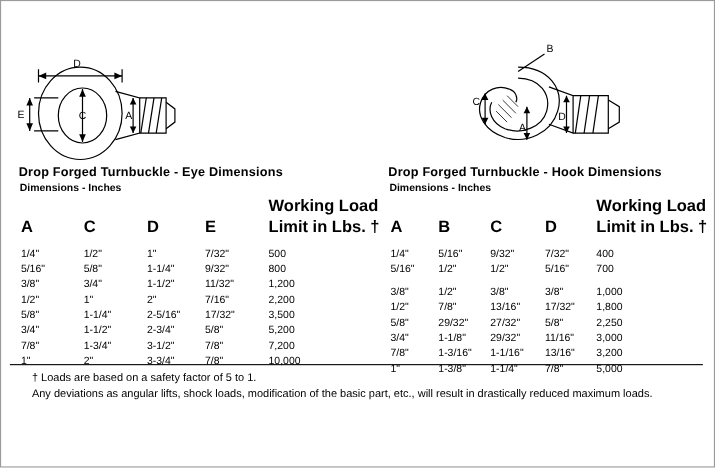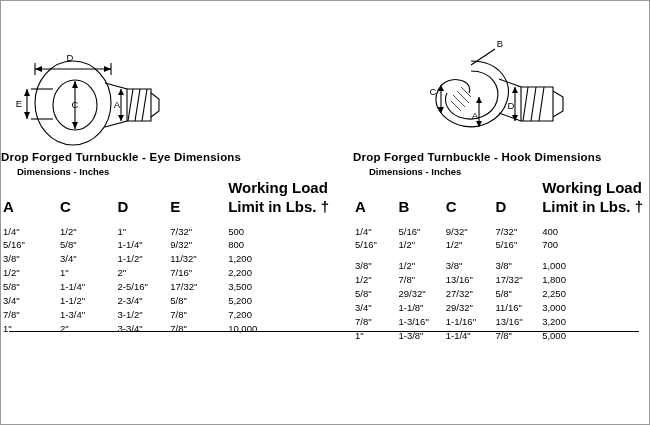--- a/index.html
+++ b/index.html
@@ -30,34 +30,34 @@
     width: 648px;
     height: 145px;
   }
   .diagram-svg { display: block; }
 
   
   .table-block {
     position: absolute;
     font-size: 9.5px;
   }
-  .eye-block  { left: 0;  top: 150px; width: 330px; }
+  .eye-block  { left: 16px;  top: 150px; width: 330px; }
   .hook-block { left: 352px; top: 150px; width: 292px; }
 
   .tbl-title {
     font-size: 11.5px;
     font-weight: bold;
     letter-spacing: 0.2px;
     margin: 0 0 3px 0;
     white-space: nowrap;
   }
   .tbl-sub {
     font-size: 9.5px;
     font-weight: bold;
-    margin: 0 0 1px 16px;
+    margin: 0 0 1px 1px;
   }
   table.dims {
     border-collapse: collapse;
     width: 100%;
     font-size: 9.5px;
   }
   table.dims td, table.dims th {
     padding: 1px 2px;
     text-align: left;
     font-weight: normal;
@@ -368,15 +368,17 @@
           <td>1-1/4"</td>
           <td>7/8"</td>
           <td class="wl-cell">5,000</td>
         </tr>
       </tbody>
     </table>
   </div>
 
   <div class="divider"></div>
   <div class="notes">
+    <div>† Loads are based on a safety factor of 5 to 1.</div>
+    <div>Any deviations as angular lifts, shock loads, modification of the basic part, etc., will result in drastically reduced maximum loads.</div>
   </div>
 
 </div>
 
 </body></html>

